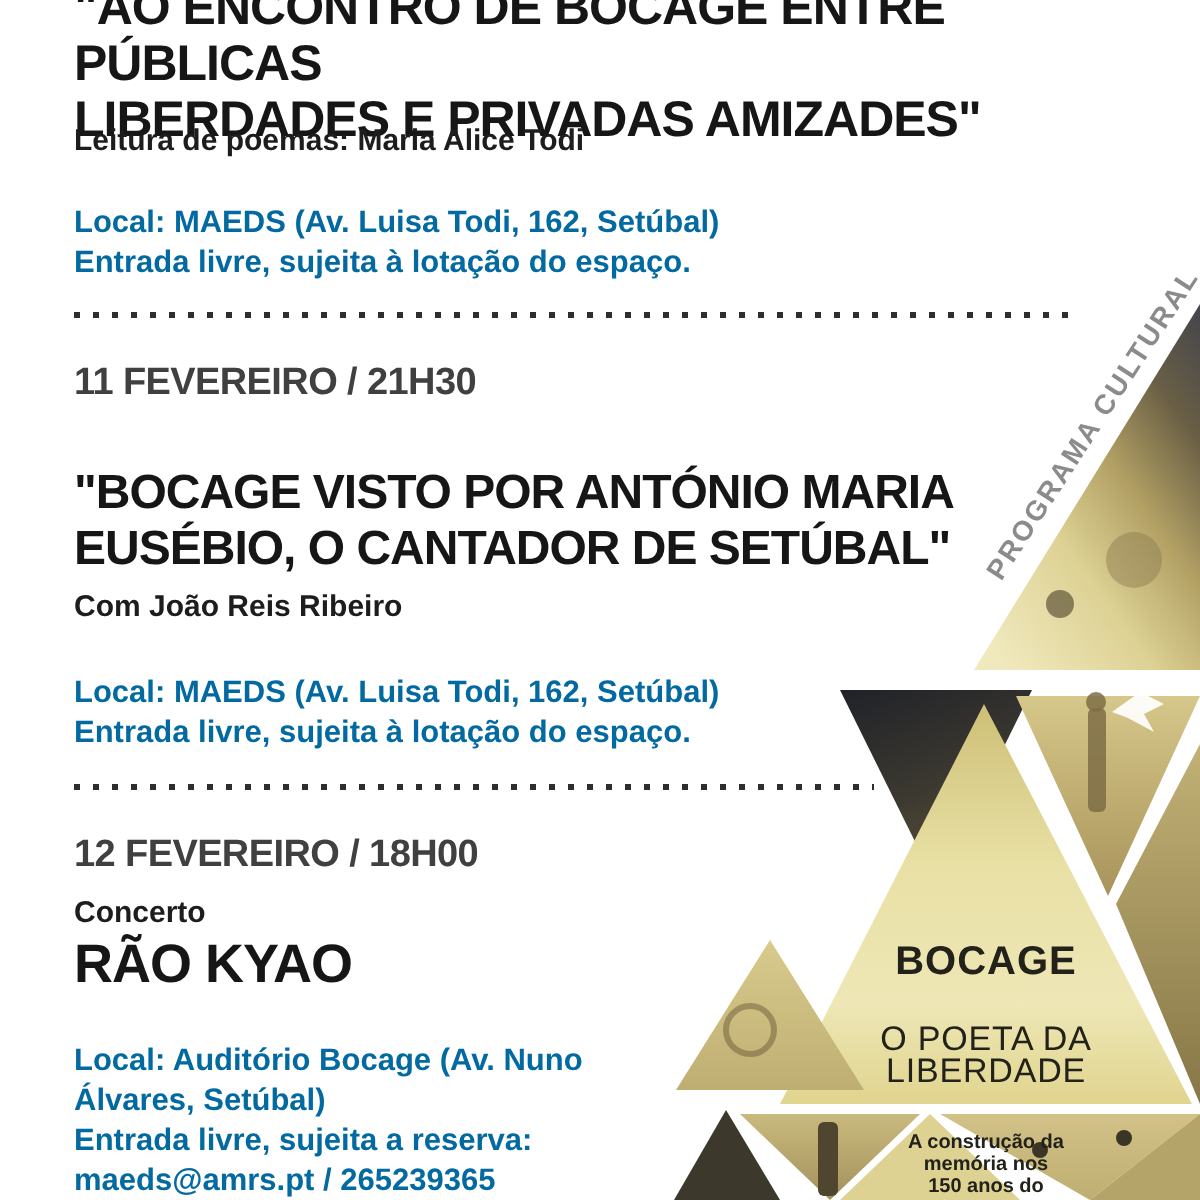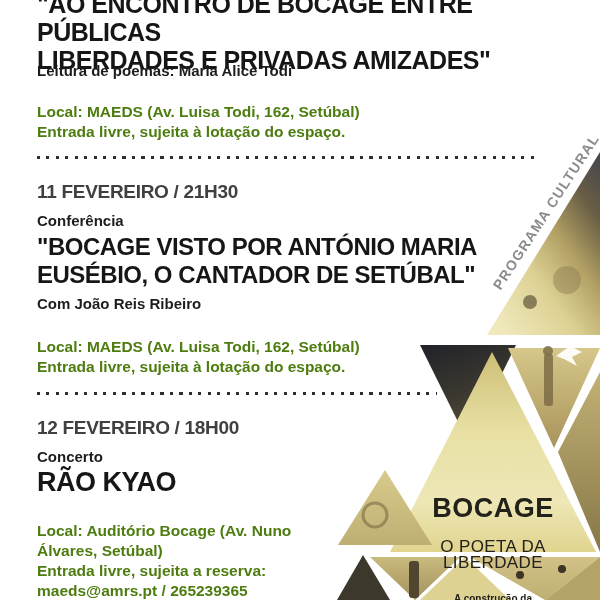--- a/index.html
+++ b/index.html
@@ -6,49 +6,48 @@
   body{width:600px;height:600px;overflow:hidden;background:#ffffff;
        font-family:"Liberation Sans","DejaVu Sans",sans-serif;color:#1b1b1b;}
   .poster{position:relative;width:600px;height:600px;background:#ffffff;overflow:hidden;}
   .abs{position:absolute;left:37px;white-space:pre-line;}
   .title-lg{font-size:25px;line-height:28px;font-weight:800;letter-spacing:-0.5px;color:#161616;}
   .title-md{font-size:24px;line-height:28px;font-weight:800;letter-spacing:-0.5px;color:#161616;}
   .title-name{font-size:27px;line-height:30px;font-weight:800;letter-spacing:-0.5px;color:#161616;}
   .date-line{font-size:19px;font-weight:800;letter-spacing:-0.3px;color:#404040;}
   .kind-line{font-size:15px;font-weight:700;color:#1d1d1d;}
   .with-line{font-size:15px;line-height:18px;font-weight:700;color:#1d1d1d;}
-  .venue-line{font-size:15.5px;line-height:20px;font-weight:700;color:#4d7c0f;}
+  .venue-line{font-size:15.5px;line-height:20px;font-weight:700;color:#0369a1;}
   .dots{position:absolute;height:3px;
         background:repeating-linear-gradient(90deg,#2e2e2e 0 3px,transparent 3px 9.5px);}
   .program-label{position:absolute;left:460px;top:213px;width:160px;text-align:center;
         transform:rotate(-57deg);color:#8b8b8d;font-weight:700;font-size:14px;
         letter-spacing:1.2px;white-space:nowrap;}
   .collage{position:absolute;left:320px;top:140px;width:280px;height:460px;}
   .collage svg{display:block;}
   .bocage-block{position:absolute;left:407px;top:450px;width:172px;text-align:center;
         color:#22211a;white-space:pre-line;}
-  .bocage-title{font-size:27px;line-height:26px;font-weight:800;letter-spacing:0.5px;margin-top:27px;}
+  .bocage-title{font-size:20px;line-height:26px;font-weight:800;letter-spacing:0.5px;}
   .bocage-sub{font-size:17px;line-height:16px;font-weight:400;letter-spacing:0.4px;}
   .bocage-cap{font-size:10px;line-height:11px;font-weight:700;margin-top:4px;}
 </style>
 </head>
 <body>
 
 <div class="poster">
 
   <div class="abs title-lg" style="top:-10px;">"AO ENCONTRO DE BOCAGE ENTRE PÚBLICAS
 LIBERDADES E PRIVADAS AMIZADES"</div>
   <div class="abs with-line" style="top:62px;">Leitura de poemas: Maria Alice Todi</div>
   <div class="abs venue-line" style="top:102px;">Local: MAEDS (Av. Luisa Todi, 162, Setúbal)
 Entrada livre, sujeita à lotação do espaço.</div>
 
   <div class="dots" style="top:156px;left:37px;width:498px;"></div>
 
   <div class="abs date-line" style="top:181px;">11 FEVEREIRO / 21H30</div>
-  <div class="abs kind-line" style="top:212px;">Conferência</div>
   <div class="abs title-md" style="top:233px;">"BOCAGE VISTO POR ANTÓNIO MARIA
 EUSÉBIO, O CANTADOR DE SETÚBAL"</div>
   <div class="abs with-line" style="top:295px;text-align:right;">Com João Reis Ribeiro</div>
   <div class="abs venue-line" style="top:337px;">Local: MAEDS (Av. Luisa Todi, 162, Setúbal)
 Entrada livre, sujeita à lotação do espaço.</div>
 
   <div class="dots" style="top:392px;left:37px;width:400px;"></div>
 
   <div class="abs date-line" style="top:417px;">12 FEVEREIRO / 18H00</div>
   <div class="abs kind-line" style="top:448px;">Concerto</div>

